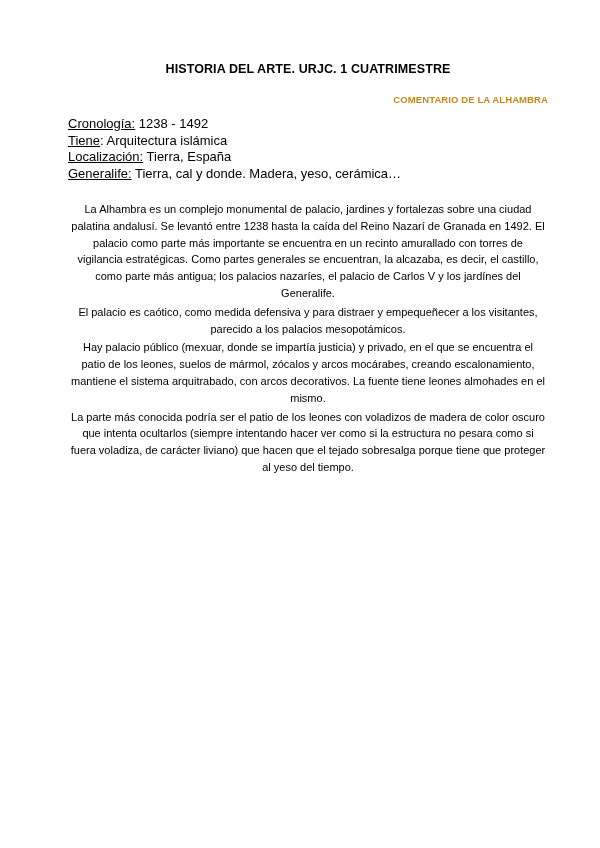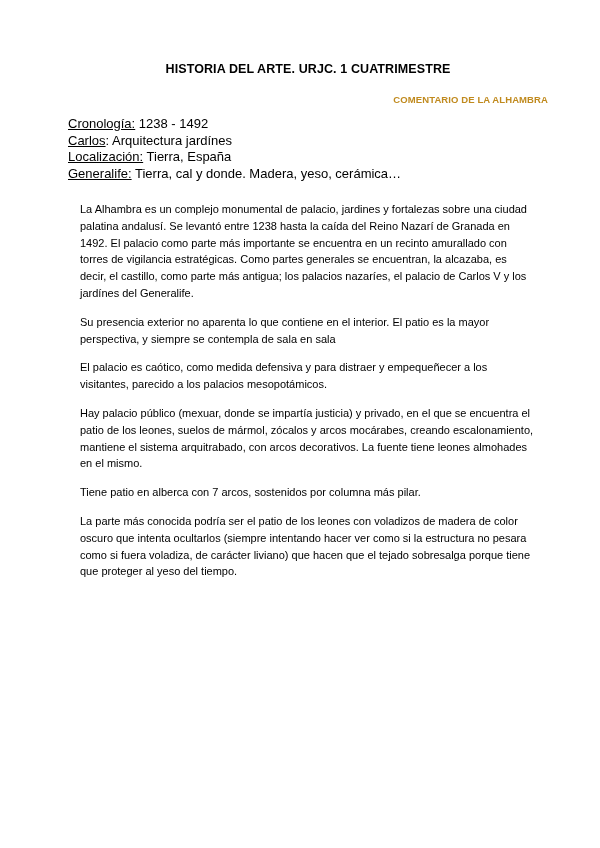--- a/index.html
+++ b/index.html
@@ -51,43 +51,41 @@
   }
   .meta-label {
     text-decoration: underline;
   }
   .body-block {
     margin-top: 19px;
   }
   .para {
     font-size: 11px;
     line-height: 16.8px;
-    text-align: left;
-    margin: 12px;
+    text-align: center;
+    margin: 2px;
     color: #000;
   }
 </style>
 </head>
 <body>
 
 <div class="page">
 
   <h1 class="doc-title">HISTORIA DEL ARTE. URJC. 1 CUATRIMESTRE</h1>
 
   <div class="subtitle">COMENTARIO DE LA ALHAMBRA</div>
 
   <div class="meta-list">
     <div class="meta-row"><span class="meta-label">Cronología:</span><span> 1238 - 1492</span></div>
-    <div class="meta-row"><span class="meta-label">Carlos</span><span>: Arquitectura jardínes</span></div>
+    <div class="meta-row"><span class="meta-label">Tiene</span><span>: Arquitectura islámica</span></div>
     <div class="meta-row"><span class="meta-label">Localización:</span><span> Tierra, España</span></div>
     <div class="meta-row"><span class="meta-label">Generalife:</span><span> Tierra, cal y donde. Madera, yeso, cerámica…</span></div>
   </div>
 
   <div class="body-block">
     <p class="para">La Alhambra es un complejo monumental de palacio, jardines y fortalezas sobre una ciudad palatina andalusí. Se levantó entre 1238 hasta la caída del Reino Nazarí de Granada en 1492. El palacio como parte más importante se encuentra en un recinto amurallado con torres de vigilancia estratégicas. Como partes generales se encuentran, la alcazaba, es decir, el castillo, como parte más antigua; los palacios nazaríes, el palacio de Carlos V y los jardínes del Generalife.</p>
-    <p class="para">Su presencia exterior no aparenta lo que contiene en el interior. El patio es la mayor perspectiva, y siempre se contempla de sala en sala</p>
     <p class="para">El palacio es caótico, como medida defensiva y para distraer y empequeñecer a los visitantes, parecido a los palacios mesopotámicos.</p>
     <p class="para">Hay palacio público (mexuar, donde se impartía justicia) y privado, en el que se encuentra el patio de los leones, suelos de mármol, zócalos y arcos mocárabes, creando escalonamiento, mantiene el sistema arquitrabado, con arcos decorativos. La fuente tiene leones almohades en el mismo.</p>
-    <p class="para">Tiene patio en alberca con 7 arcos, sostenidos por columna más pilar.</p>
     <p class="para">La parte más conocida podría ser el patio de los leones con voladizos de madera de color oscuro que intenta ocultarlos (siempre intentando hacer ver como si la estructura no pesara como si fuera voladiza, de carácter liviano) que hacen que el tejado sobresalga porque tiene que proteger al yeso del tiempo.</p>
   </div>
 
 </div>
 
 </body></html>

